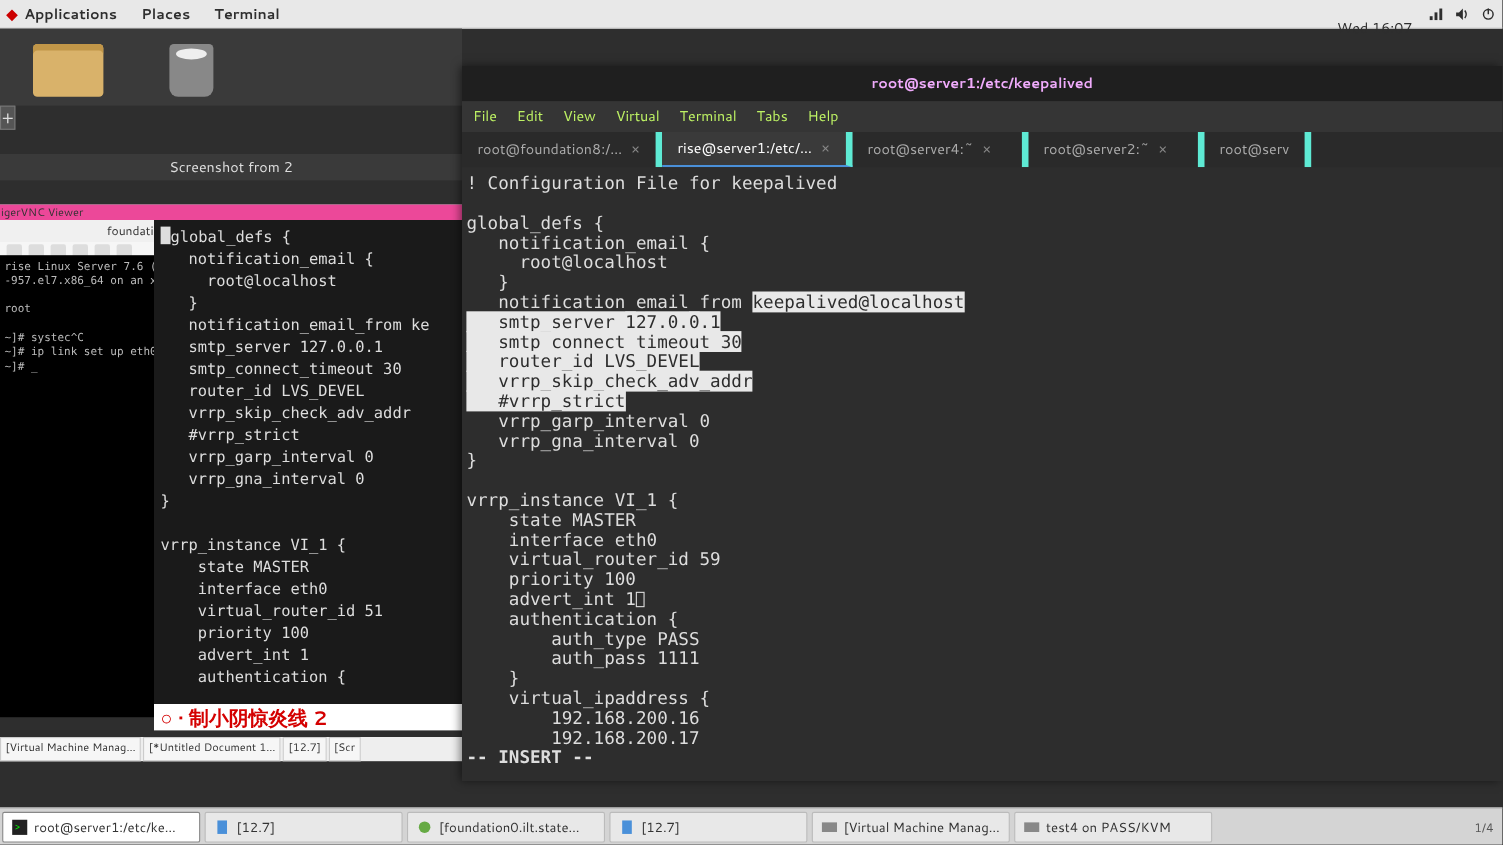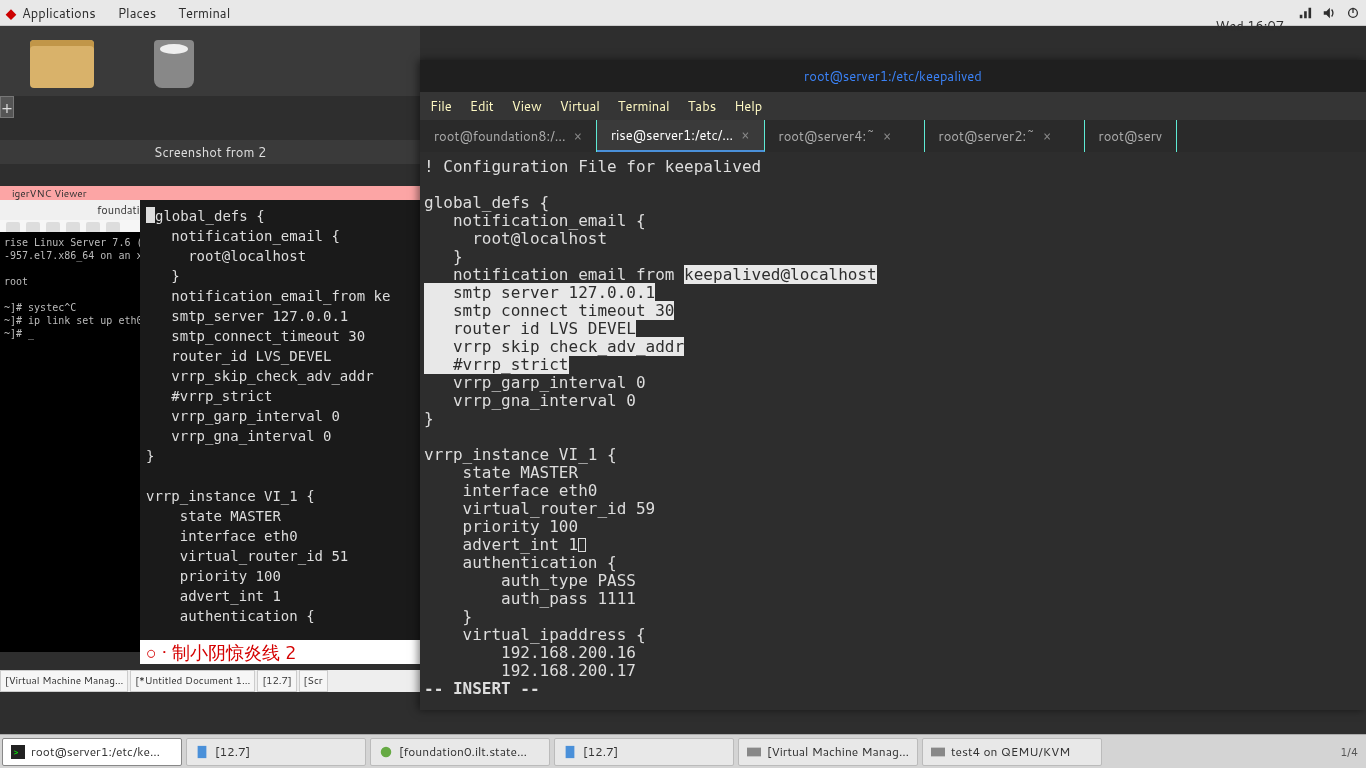--- a/index.html
+++ b/index.html
@@ -16,21 +16,21 @@
   height: 26px;
   background: #e8e8e8;
   color: #2e2e2e;
   display: flex;
   align-items: center;
   padding: 0 6px;
   font-size: 13px;
   border-bottom: 1px solid #ccc;
 }
 .topbar .fedora-icon { color: #c00; margin-right: 6px; font-weight: bold; }
-.topbar .menu-item { margin-right: 22px; cursor: pointer; }
+.topbar .menu-item { margin-right: 22px; cursor: pointer; font-weight: bold; }
 .topbar .spacer { flex: 1; }
 .topbar .clock { margin-right: 14px; margin-top: 26px; }
 .topbar .tray { display: flex; gap: 10px; align-items: center; }
 .tray svg { width: 14px; height: 14px; fill: #2e2e2e; }
 
 .desktop-icons {
   position: absolute; top: 26px; left: 0; height: 70px; width: 420px;
   background: #3a3a3a;
   display: flex; gap: 60px; padding: 6px 30px;
 }
@@ -47,21 +47,21 @@
 .new-tab-btn {
   position: absolute; top: 96px; left: 0; width: 14px; height: 22px;
   background: #555; color: #ddd; text-align: center; line-height: 22px;
   font-size: 16px; border: 1px solid #777;
 }
 
 .vnc-window {
   position: absolute; top: 186px; left: 0; width: 420px;
   background: #fff; color: #000; font-size: 11px;
 }
-.vnc-titlebar { height: 14px; background: #fca5a5; padding: 0 12px; color: #333; font-size: 10px; }
+.vnc-titlebar { height: 14px; background: #ec4899; padding: 0 1px; color: #333; font-size: 10px; }
 .vnc-header { background: #f0f0f0; color: #333; padding: 2px 4px; text-align: center; }
 .vnc-toolbar { height: 18px; background: #f6f6f6; border-bottom: 1px solid #ddd; display: flex; gap: 6px; padding: 2px 6px; }
 .vnc-toolbar div { width: 14px; height: 14px; background: #ddd; border-radius: 2px; }
 
 .back-terminal {
   position: absolute; top: 200px; left: 140px; width: 280px; height: 440px;
   background: #1a1a1a; color: #ddd;
   font-family: "DejaVu Sans Mono", monospace; font-size: 14px;
   padding: 6px; line-height: 20px; white-space: pre;
   overflow: hidden;
@@ -71,53 +71,53 @@
 }
 
 .vnc-body {
   position: absolute; top: 232px; left: 0; width: 140px; height: 420px;
   background: #000; color: #bbb; font-family: monospace; font-size: 10px;
   padding: 4px; line-height: 13px; white-space: pre; overflow: hidden;
 }
 
 .red-strip {
   position: absolute; top: 640px; left: 140px; width: 280px; height: 24px;
-  color: #d40000; font-size: 18px; font-weight: normal; background: #fff;
+  color: #d40000; font-size: 18px; font-weight: bold; background: #fff;
   padding-left: 6px; line-height: 24px; overflow: hidden;
 }
 
 .sub-taskbar {
   position: absolute; top: 670px; left: 0; width: 420px; height: 22px;
   background: #eee; display: flex; gap: 2px; font-size: 10px; color: #333;
 }
 .sub-taskbar .item { border: 1px solid #ccc; padding: 2px 4px; background: #f6f6f6; white-space: nowrap; overflow: hidden; }
 
 .terminal-window {
   position: absolute; top: 60px; left: 420px; right: 0; height: 650px;
   background: #2d2d2d; color: #ddd;
   box-shadow: -2px 0 8px rgba(0,0,0,0.5);
   display: flex; flex-direction: column;
 }
 .term-titlebar {
-  height: 32px; background: #1f1f1f; color: #3b82f6;
+  height: 32px; background: #1f1f1f; color: #f0abfc;
   display: flex; align-items: center; justify-content: center;
-  font-size: 13px; font-weight: normal;
+  font-size: 13px; font-weight: bold;
 }
 .term-menubar {
   height: 28px; background: #353535; display: flex; align-items: center;
-  gap: 18px; padding: 0 10px; font-size: 13px; color: #fef9c3;
+  gap: 18px; padding: 0 10px; font-size: 13px; color: #bef264;
 }
 .term-menubar span { cursor: pointer; }
 .term-tabs {
   height: 32px; background: #2a2a2a; display: flex; align-items: stretch;
   font-size: 13px;
 }
 .term-tab {
   padding: 0 14px; display: flex; align-items: center; gap: 8px;
-  color: #aaa; border-right: 1px solid #5eead4; cursor: pointer;
+  color: #aaa; border-right: 6px solid #5eead4; cursor: pointer;
   min-width: 160px;
 }
 .term-tab.active {
   background: #3a3a3a; color: #fff;
   border-bottom: 2px solid #4a90d9;
 }
 .term-tab .close { color: #888; }
 .term-body {
   flex: 1; background: #2d2d2d; color: #ddd;
   font-family: "DejaVu Sans Mono", monospace; font-size: 16px;
@@ -331,16 +331,16 @@
   <div class="task">
     <svg class="ticon" viewBox="0 0 16 16">
         <rect width="16" height="10" y="3" fill="#888"></rect>
       </svg>
     <span>[Virtual Machine Manag…</span>
   </div>
   <div class="task">
     <svg class="ticon" viewBox="0 0 16 16">
         <rect width="16" height="10" y="3" fill="#888"></rect>
       </svg>
-    <span>test4 on QEMU/KVM</span>
+    <span>test4 on PASS/KVM</span>
   </div>
   <div class="right">1/4</div>
 </div>
 
 </body></html>

